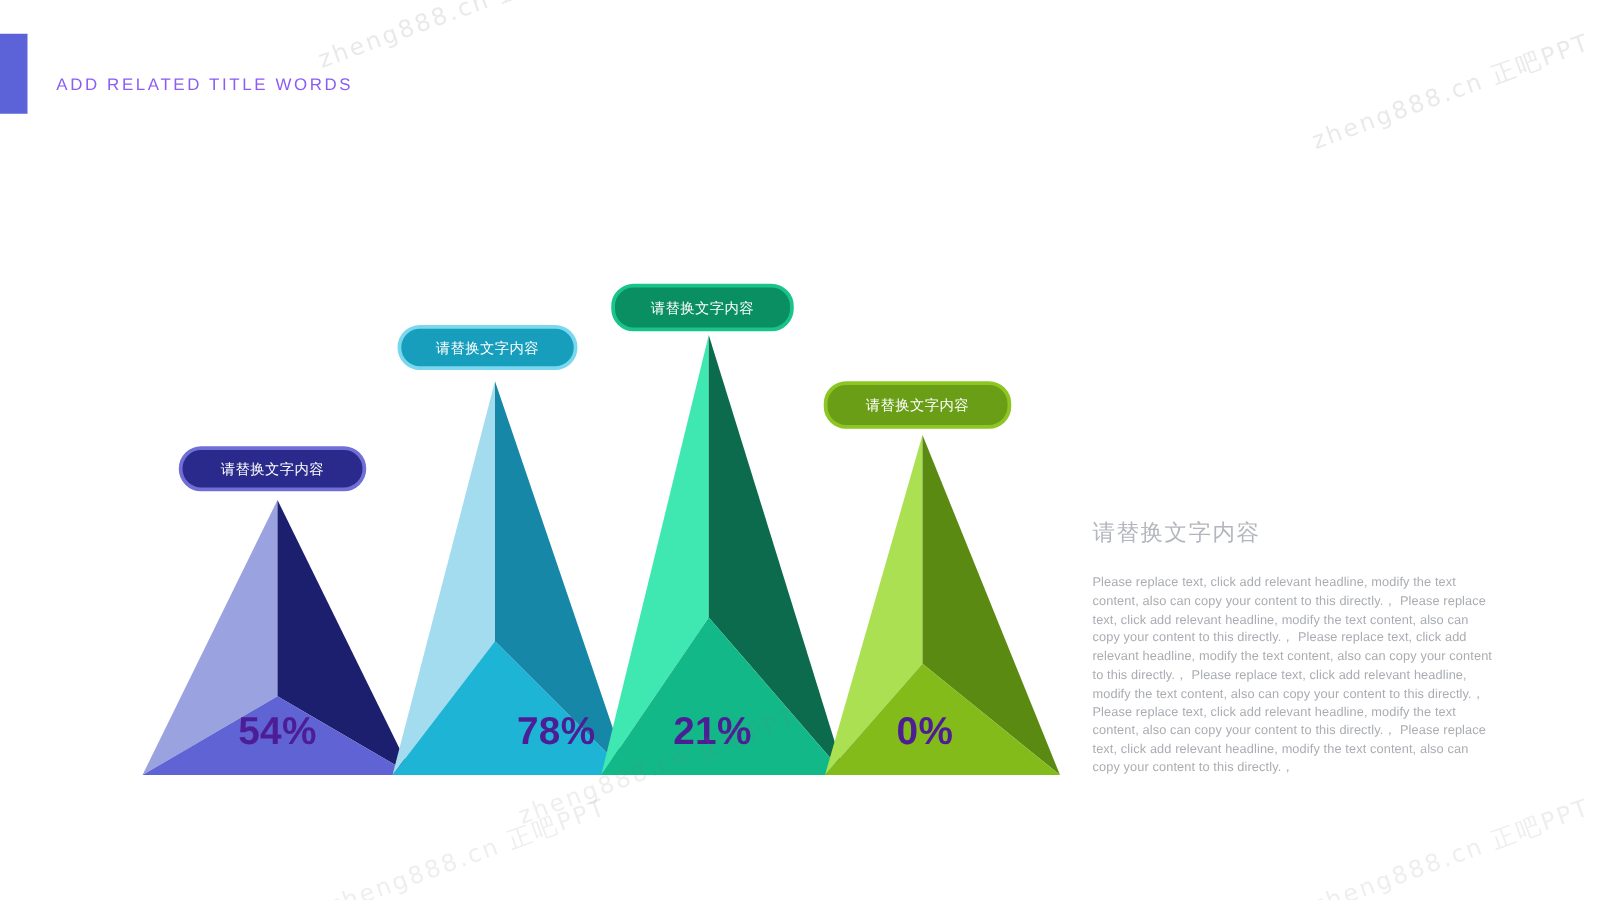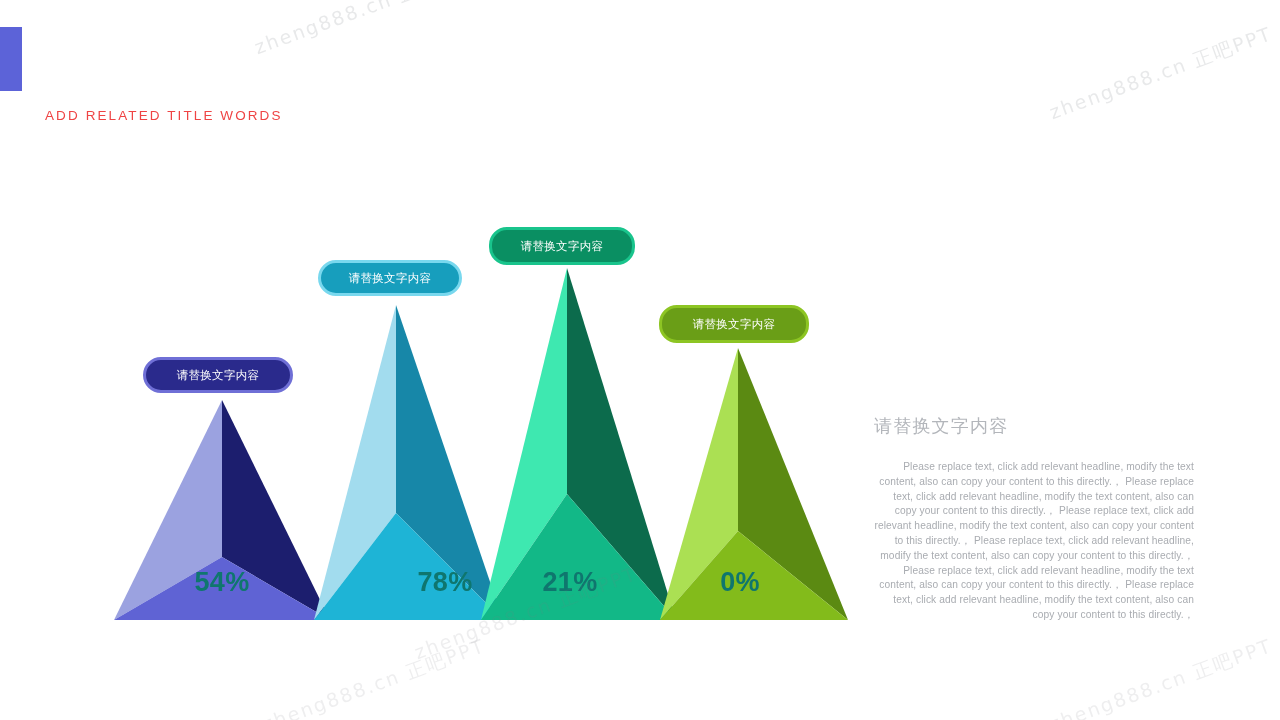--- a/index.html
+++ b/index.html
@@ -48,45 +48,44 @@
     color: #3e3e42;
     letter-spacing: 0.5px;
     white-space: nowrap;
   }
   #title-en {
     position: absolute;
     left: 45px;
     top: 32px;
     font-size: 13.5px;
     line-height: 18px;
-    color: #ef4444;
+    color: #8b5cf6;
     letter-spacing: 2.1px;
     white-space: nowrap;
-    margin-top: 48px;
   }
 
   
   #pyramids {
     position: absolute;
     left: 0;
     top: 0;
     width: 880px;
     height: 660px;
   }
   .pyramid-svg {
     position: absolute;
     left: 0;
     top: 0;
   }
 
   
   .pct {
     position: absolute;
-    color: #0f766e;
-    font-size: 27px;
+    color: #4c1d95;
+    font-size: 31px;
     font-weight: bold;
     letter-spacing: 0.3px;
     text-align: center;
     transform: translateX(-50%);
     white-space: nowrap;
   }
 
   
   .badge {
     position: absolute;
@@ -116,21 +115,21 @@
     color: #b3b6bb;
     letter-spacing: 1.2px;
     margin: 0 0 22px 0;
     line-height: 24px;
   }
   #side-body {
     font-size: 10.2px;
     line-height: 14.8px;
     color: #a9acb1;
     margin: 0;
-    text-align: right;
+    text-align: left;
     letter-spacing: 0.1px;
   }
 
   
   .wm {
     position: absolute;
     color: rgba(120,124,132,0.17);
     font-size: 19px;
     letter-spacing: 2px;
     white-space: nowrap;

